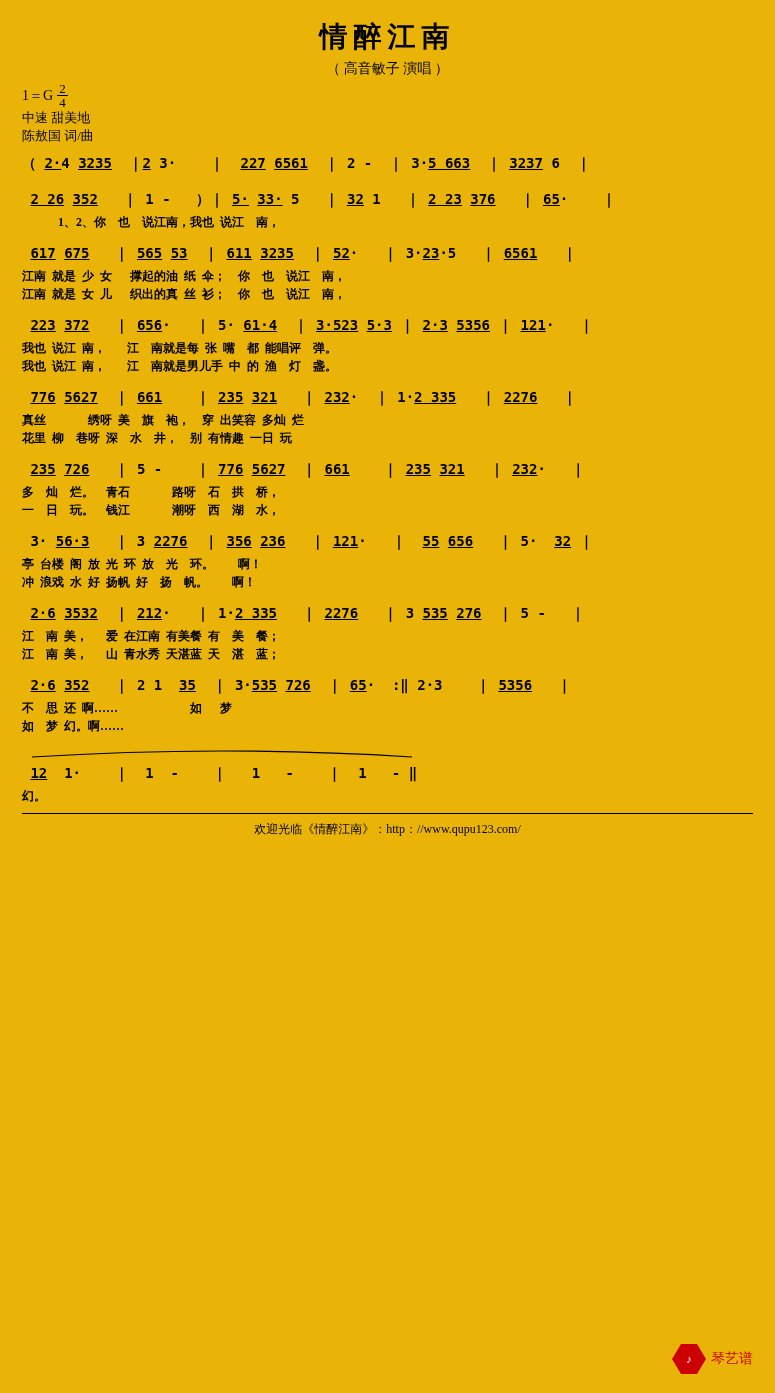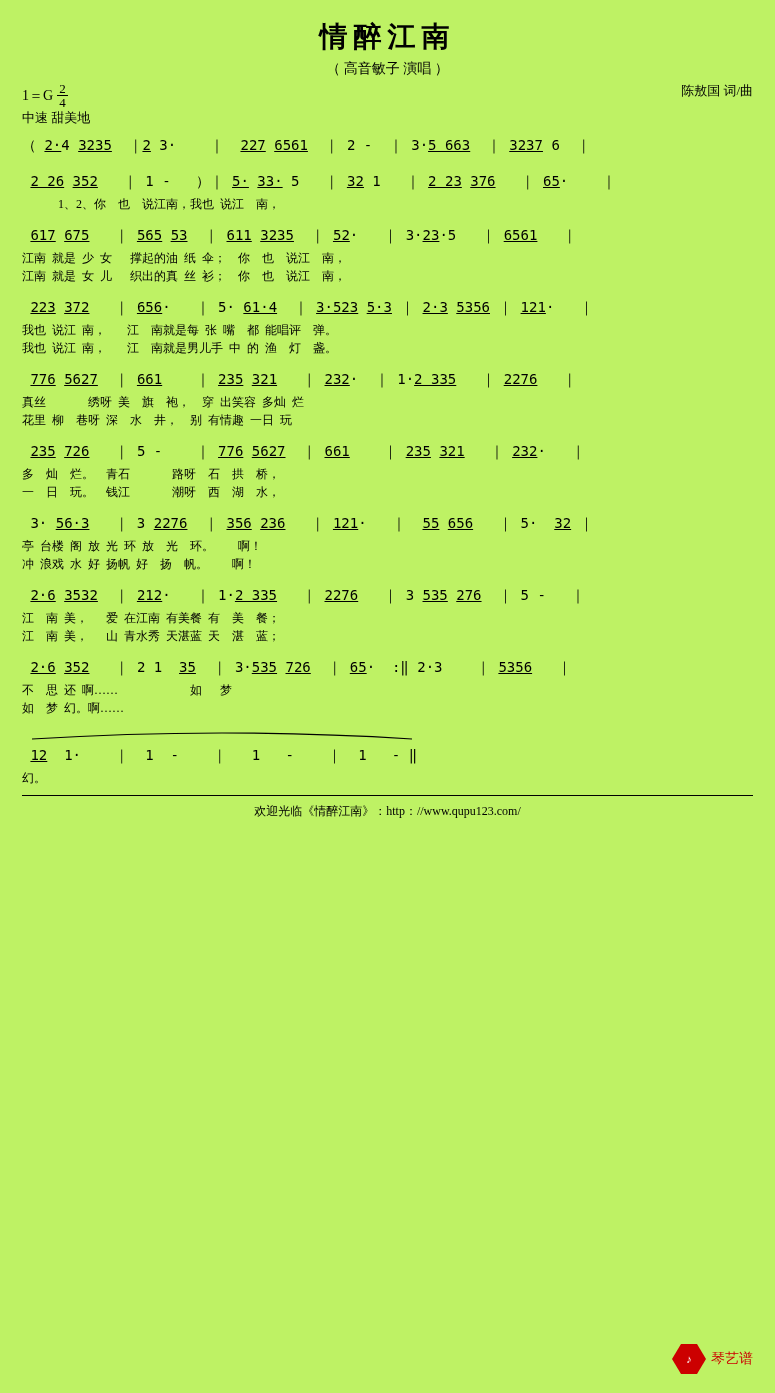--- a/index.html
+++ b/index.html
@@ -7,21 +7,21 @@
       background: #fff;
       font-family: "SimSun", "宋体", serif;
       width: 775px;
       min-height: 1393px;
       position: relative;
       overflow-x: hidden;
     }
     .page {
       width: 775px;
       min-height: 1393px;
-      background: #bef264;
+      background: #eab308;
       padding: 18px 22px 20px 22px;
       position: relative;
     }
     .title {
       text-align: center;
       font-size: 28px;
       font-weight: bold;
       letter-spacing: 6px;
       margin-bottom: 4px;
       color: #000;
@@ -32,20 +32,21 @@
       color: #000;
       margin-bottom: 4px;
     }
     .meta-row {
       display: flex;
       justify-content: space-between;
       align-items: flex-start;
       font-size: 13px;
       color: #000;
       margin-bottom: 2px;
+      flex-direction: column;
     }
     .meta-left {
       display: flex;
       flex-direction: column;
       gap: 0px;
     }
     .meta-right {
       font-size: 13px;
       color: #000;
       text-align: right;
@@ -67,20 +68,21 @@
     .watermark {
       position: absolute;
       bottom: 18px;
       right: 22px;
       display: flex;
       align-items: center;
       gap: 4px;
     }
     .row-group {
       margin-bottom: 8px;
+      font-weight: bold;
     }
     .n-row {
       font-size: 14px;
       line-height: 2.0;
       white-space: pre;
       font-family: "SimSun","宋体", monospace;
       display: block;
       color: #000;
     }
     .l-row {

